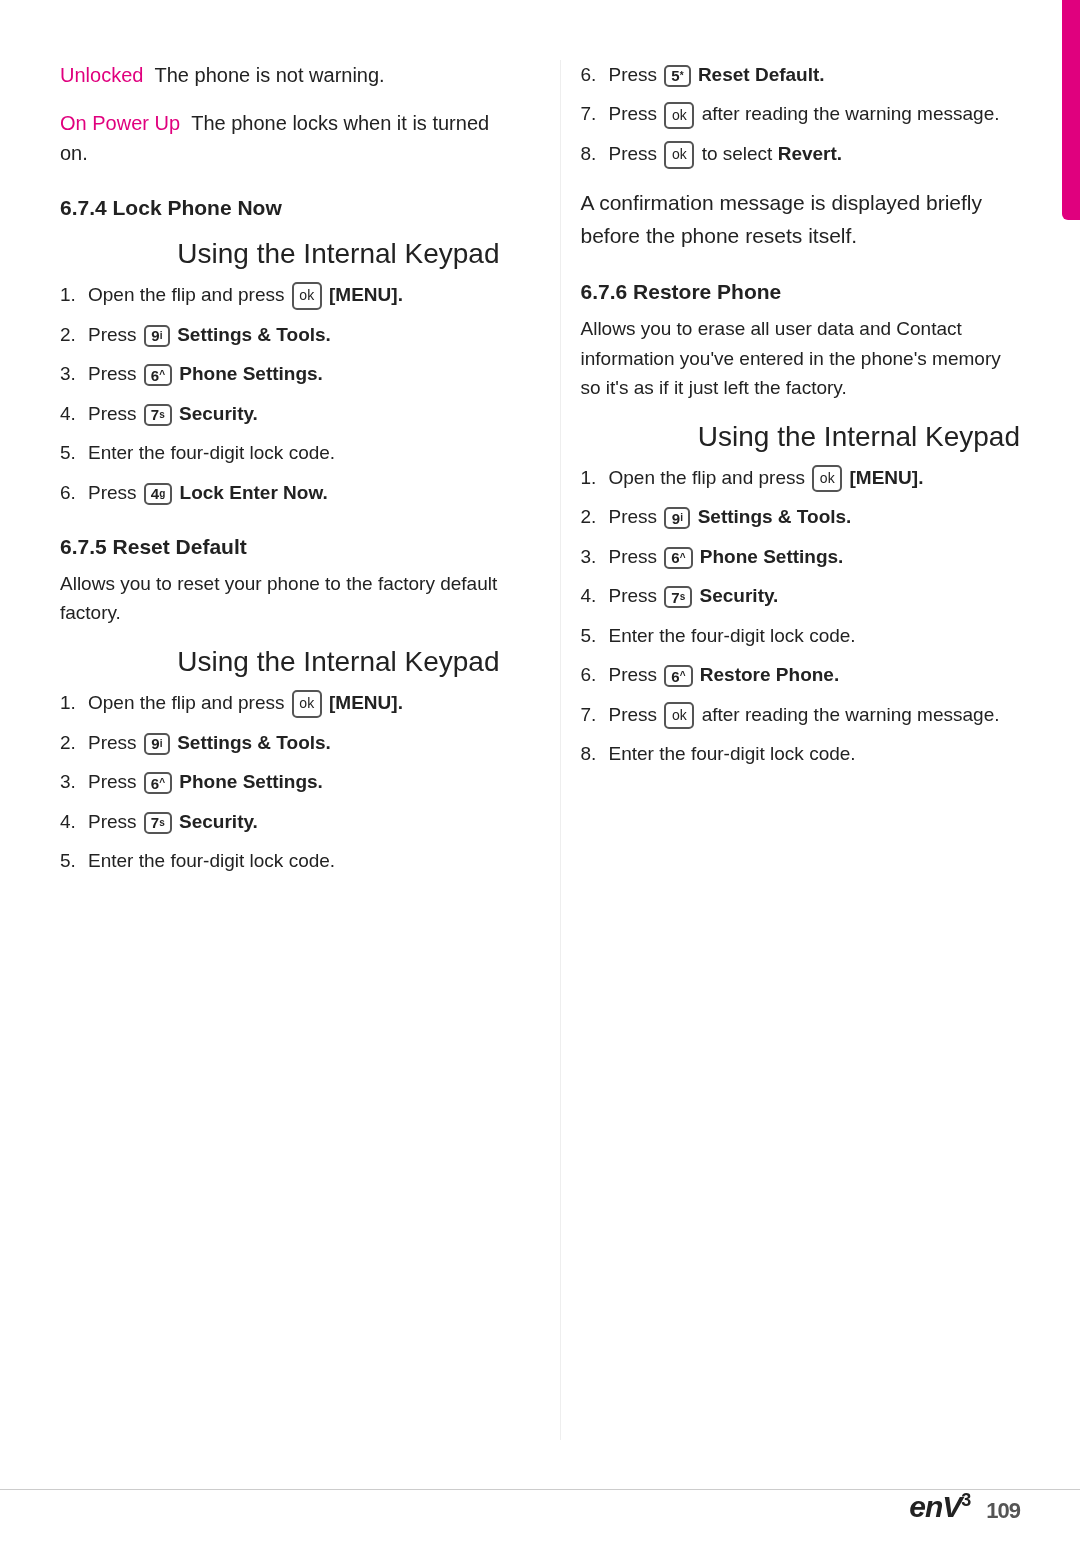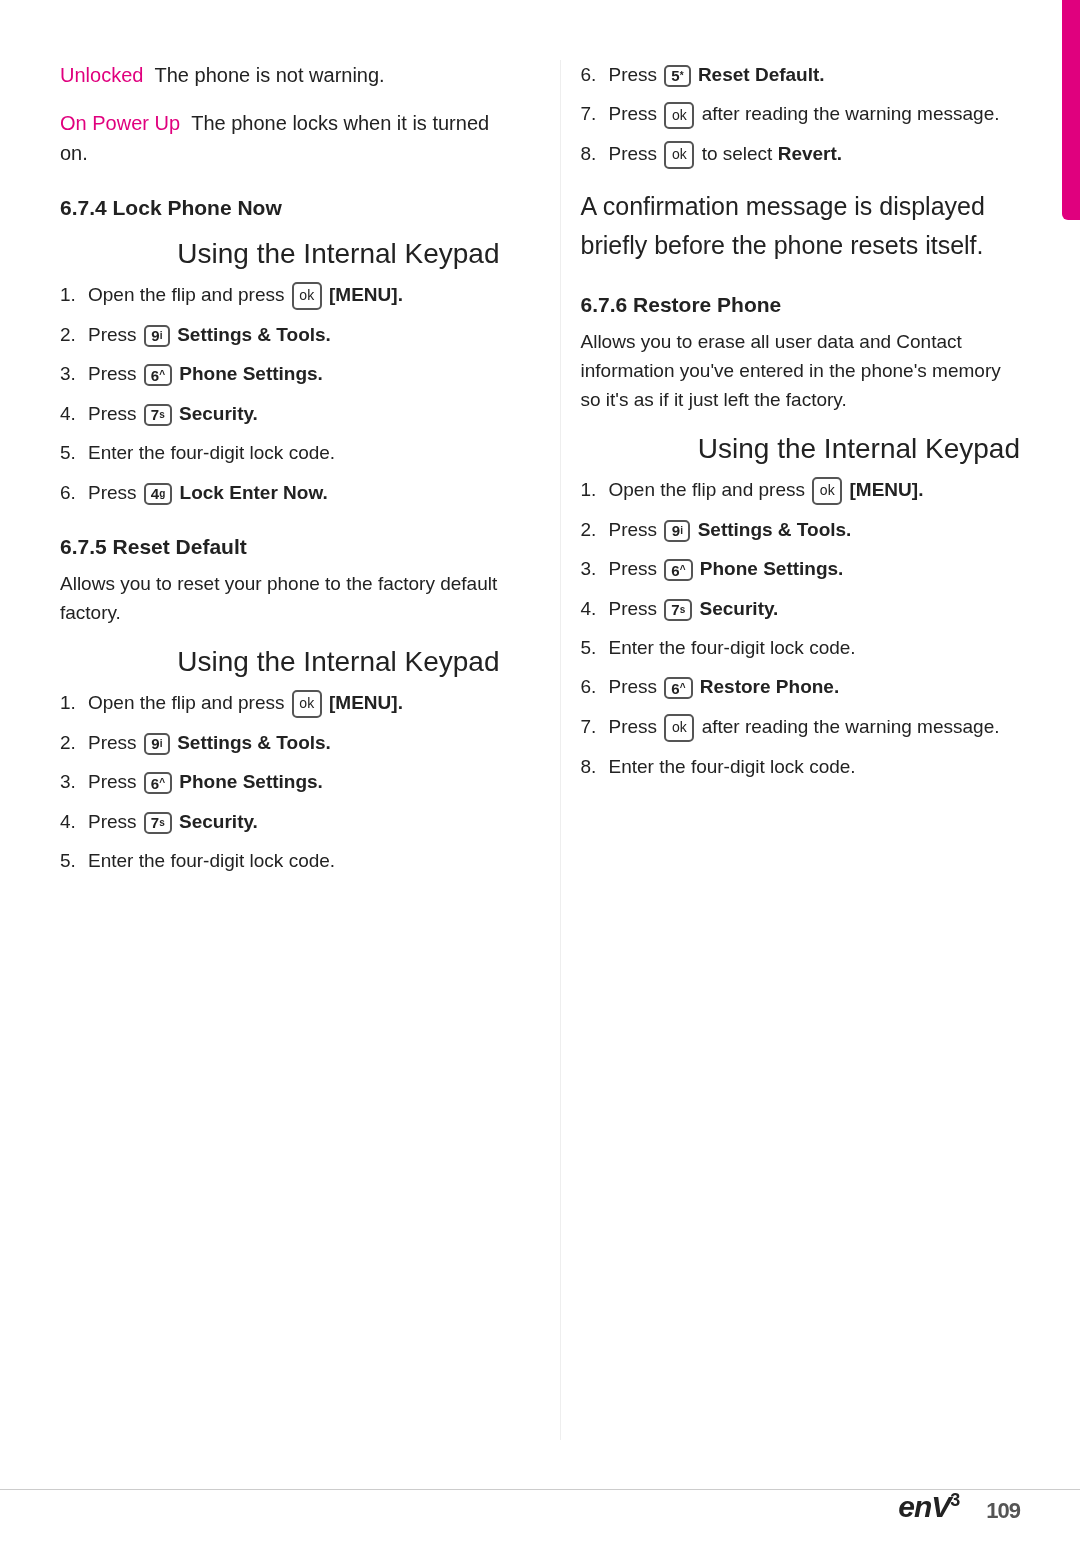--- a/index.html
+++ b/index.html
@@ -116,21 +116,21 @@
       vertical-align: middle;
       letter-spacing: 0;
       margin: 0 2px;
     }
     .bold { font-weight: bold; }
     .note-block {
       margin: 10px 0 18px 0;
       padding-left: 0;
     }
     .note-block p {
-      font-size: 25px;
+      font-size: 21px;
       line-height: 1.55;
       color: #222;
     }
     
     .pink-bar {
       position: absolute;
       top: 0;
       right: 0;
       width: 18px;
       height: 220px;
@@ -149,21 +149,21 @@
       padding: 0 60px;
       border-top: 1.5px solid #ccc;
     }
     .footer-brand {
       font-size: 26px;
       color: #222;
       font-weight: bold;
       letter-spacing: -1px;
       display: flex;
       align-items: flex-end;
-      gap: 19px;
+      gap: 8px;
     }
     .footer-page {
       font-size: 22px;
       color: #555;
       margin-left: 8px;
     }
   </style>
 </head>
 <body>
 

